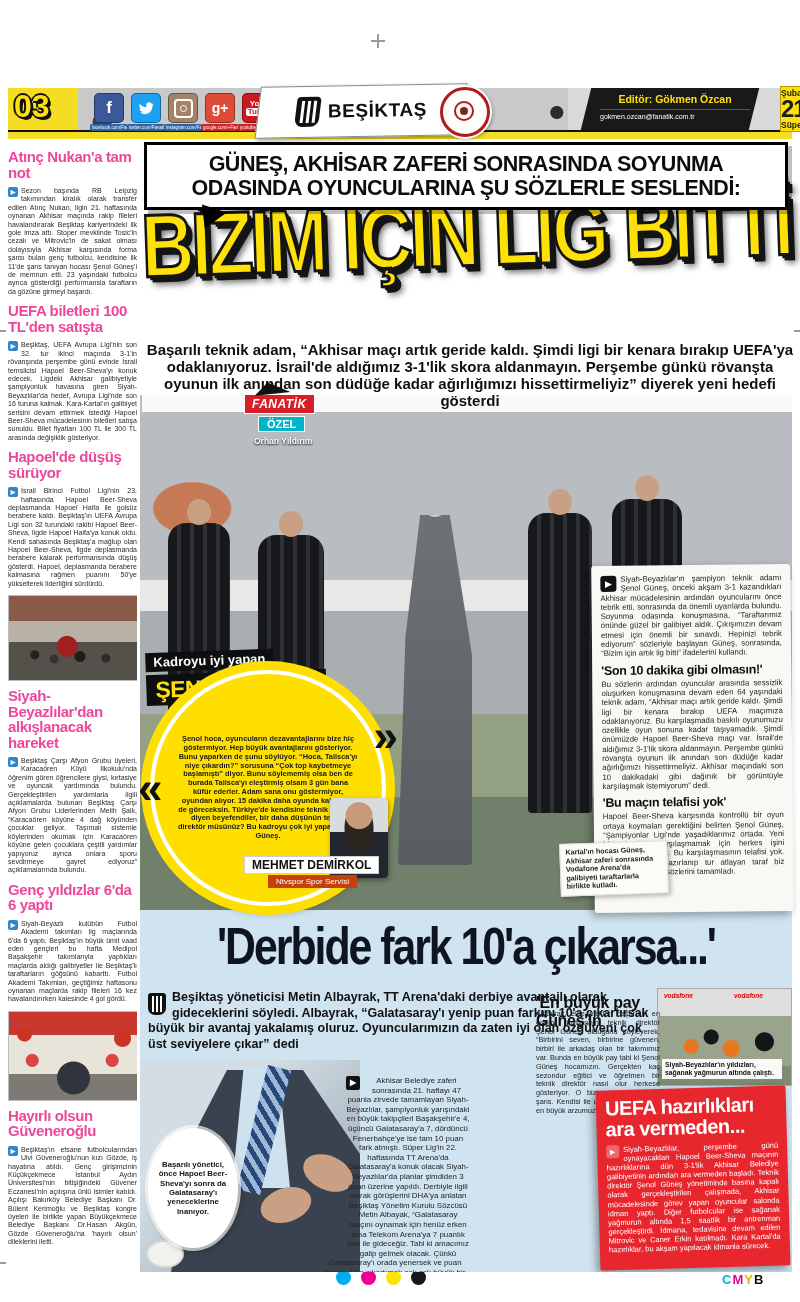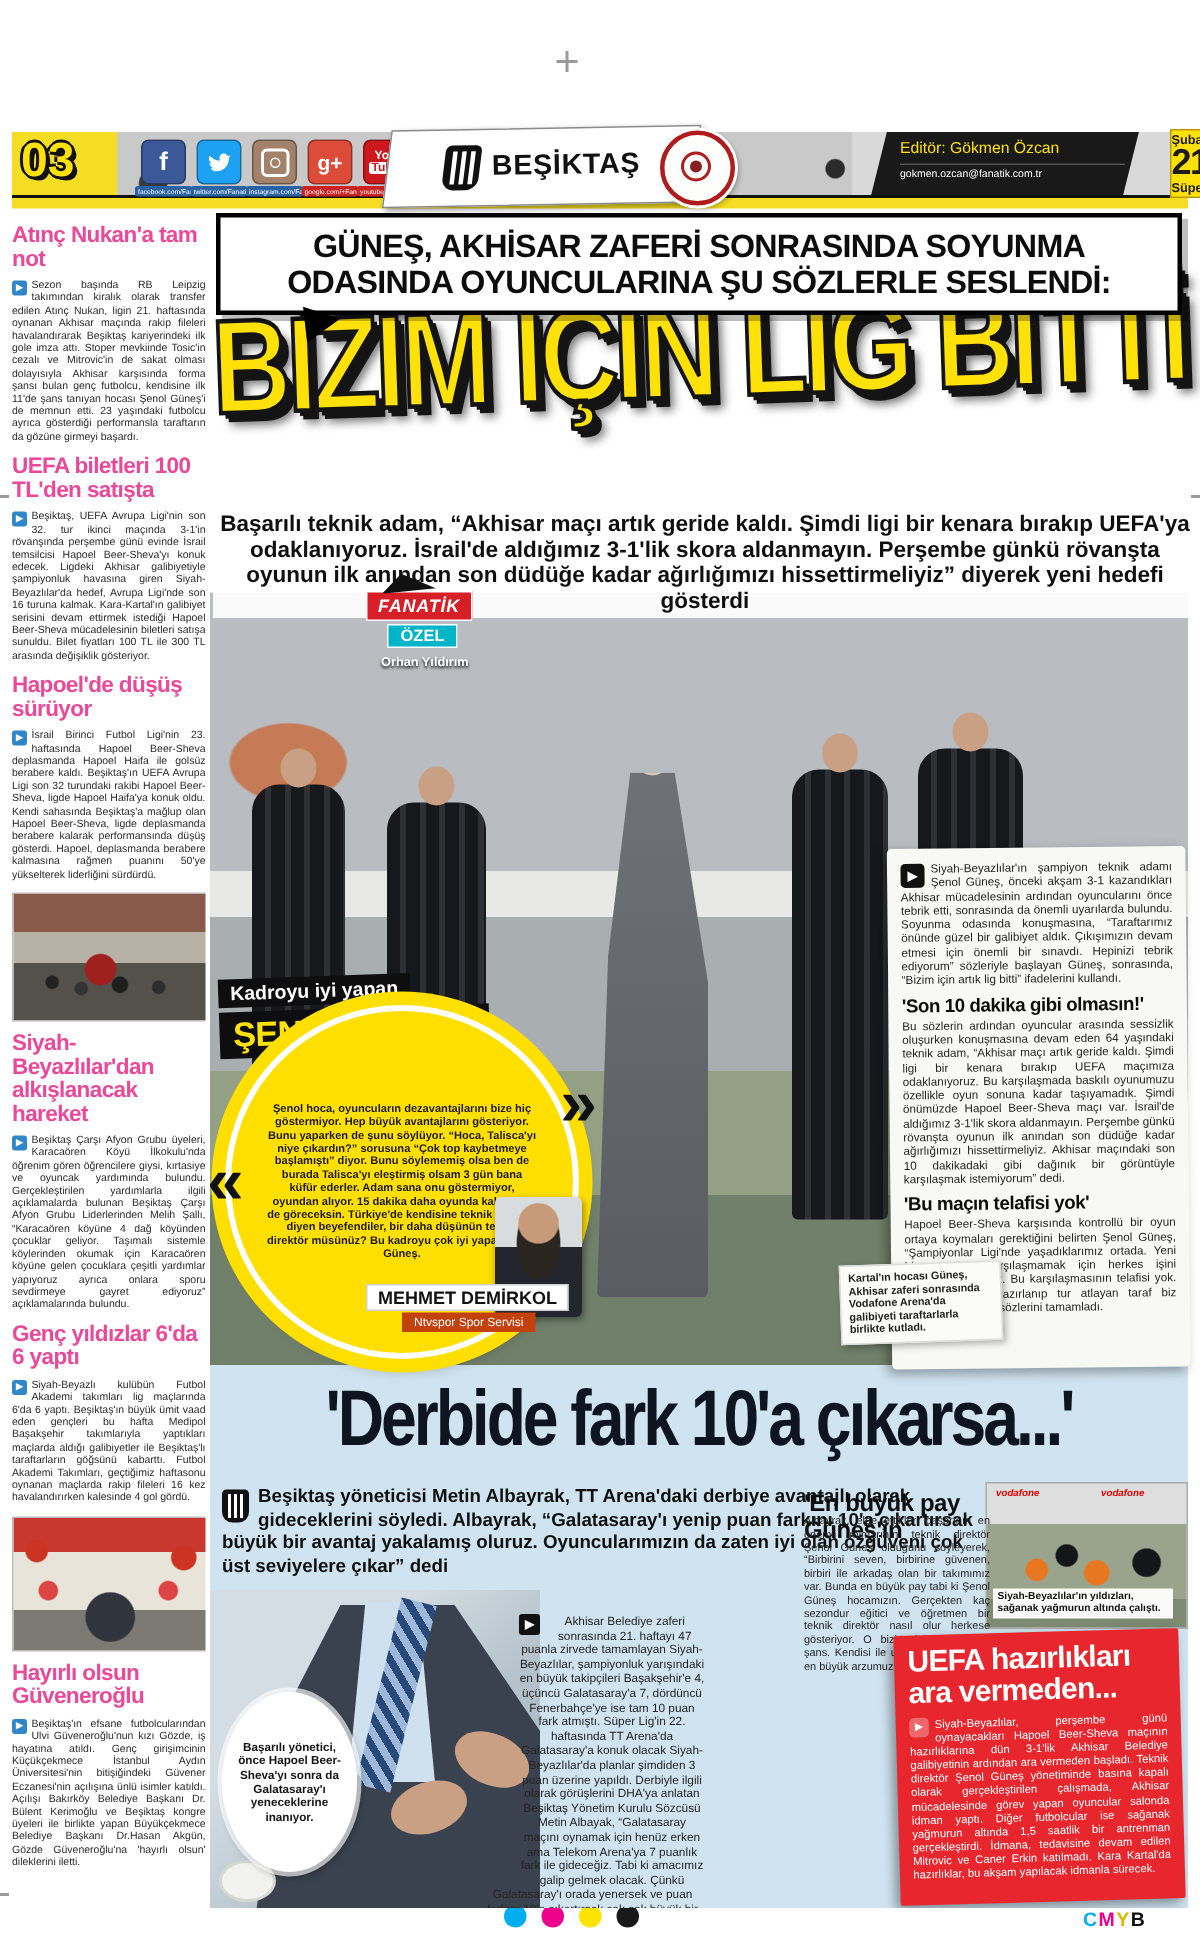--- a/index.html
+++ b/index.html
@@ -38,21 +38,21 @@
     transform:skewX(-8deg) rotate(-1deg);display:flex;align-items:center;justify-content:center;gap:8px;box-shadow:2px 2px 4px rgba(0,0,0,.4);}
   .eagle{width:24px;height:30px;background:#111;border-radius:4px 4px 8px 8px;position:relative;}
   .eagle::before{content:"";position:absolute;left:5px;top:4px;width:3px;height:22px;background:#fff;box-shadow:6px 0 0 #fff,12px 0 0 #fff;}
   .banner-title{font-size:19px;font-weight:bold;letter-spacing:.5px;color:#111;transform:skewX(8deg);}
   .fan-crest{position:absolute;left:432px;top:-1px;width:44px;height:44px;border-radius:50%;background:#fdfdfb;
     border:3px solid #b01c1c;box-shadow:0 0 0 2px #fff,2px 2px 4px rgba(0,0,0,.4);}
   .fan-crest::before{content:"";position:absolute;left:11px;top:11px;width:16px;height:16px;border-radius:50%;border:2px solid #b01c1c;}
   .fan-crest::after{content:"";position:absolute;left:17px;top:17px;width:8px;height:8px;border-radius:50%;background:#8a2020;}
   .mast-dark{position:absolute;left:578px;top:0;width:168px;height:42px;background:#191919;transform:skewX(-14deg);}
   .editor-block{position:absolute;left:592px;top:5px;width:150px;transform:none;}
-  .editor-name{color:#ffe10a;font-weight:normal;font-size:10.5px;}
+  .editor-name{color:#ffe10a;font-weight:bold;font-size:10.5px;text-align:center;}
   .editor-mail{color:#fff;font-size:7px;margin-top:4px;border-top:1px solid #555;padding-top:3px;}
   .datebox{position:absolute;left:772px;top:-2px;width:42px;height:44px;background:#ffe10a;border:1px solid #b99b00;
     display:flex;flex-direction:column;align-items:flex-start;justify-content:center;line-height:1;}
   .date-m{font-size:8.5px;font-weight:bold;}
   .date-d{font-size:24px;font-weight:bold;letter-spacing:-1px;}
   .date-w{font-size:8.5px;font-weight:bold;}
   
   .leftcol{position:absolute;left:8px;top:142px;width:129px;height:1128px;overflow:hidden;}
   .art-title{font-size:15px;line-height:15.5px;font-weight:bold;letter-spacing:-.4px;color:#ec4899;margin:7px 0 3px;}
   .art-body{font-size:7px;line-height:8.4px;color:#2a2a2a;text-align:justify;}

